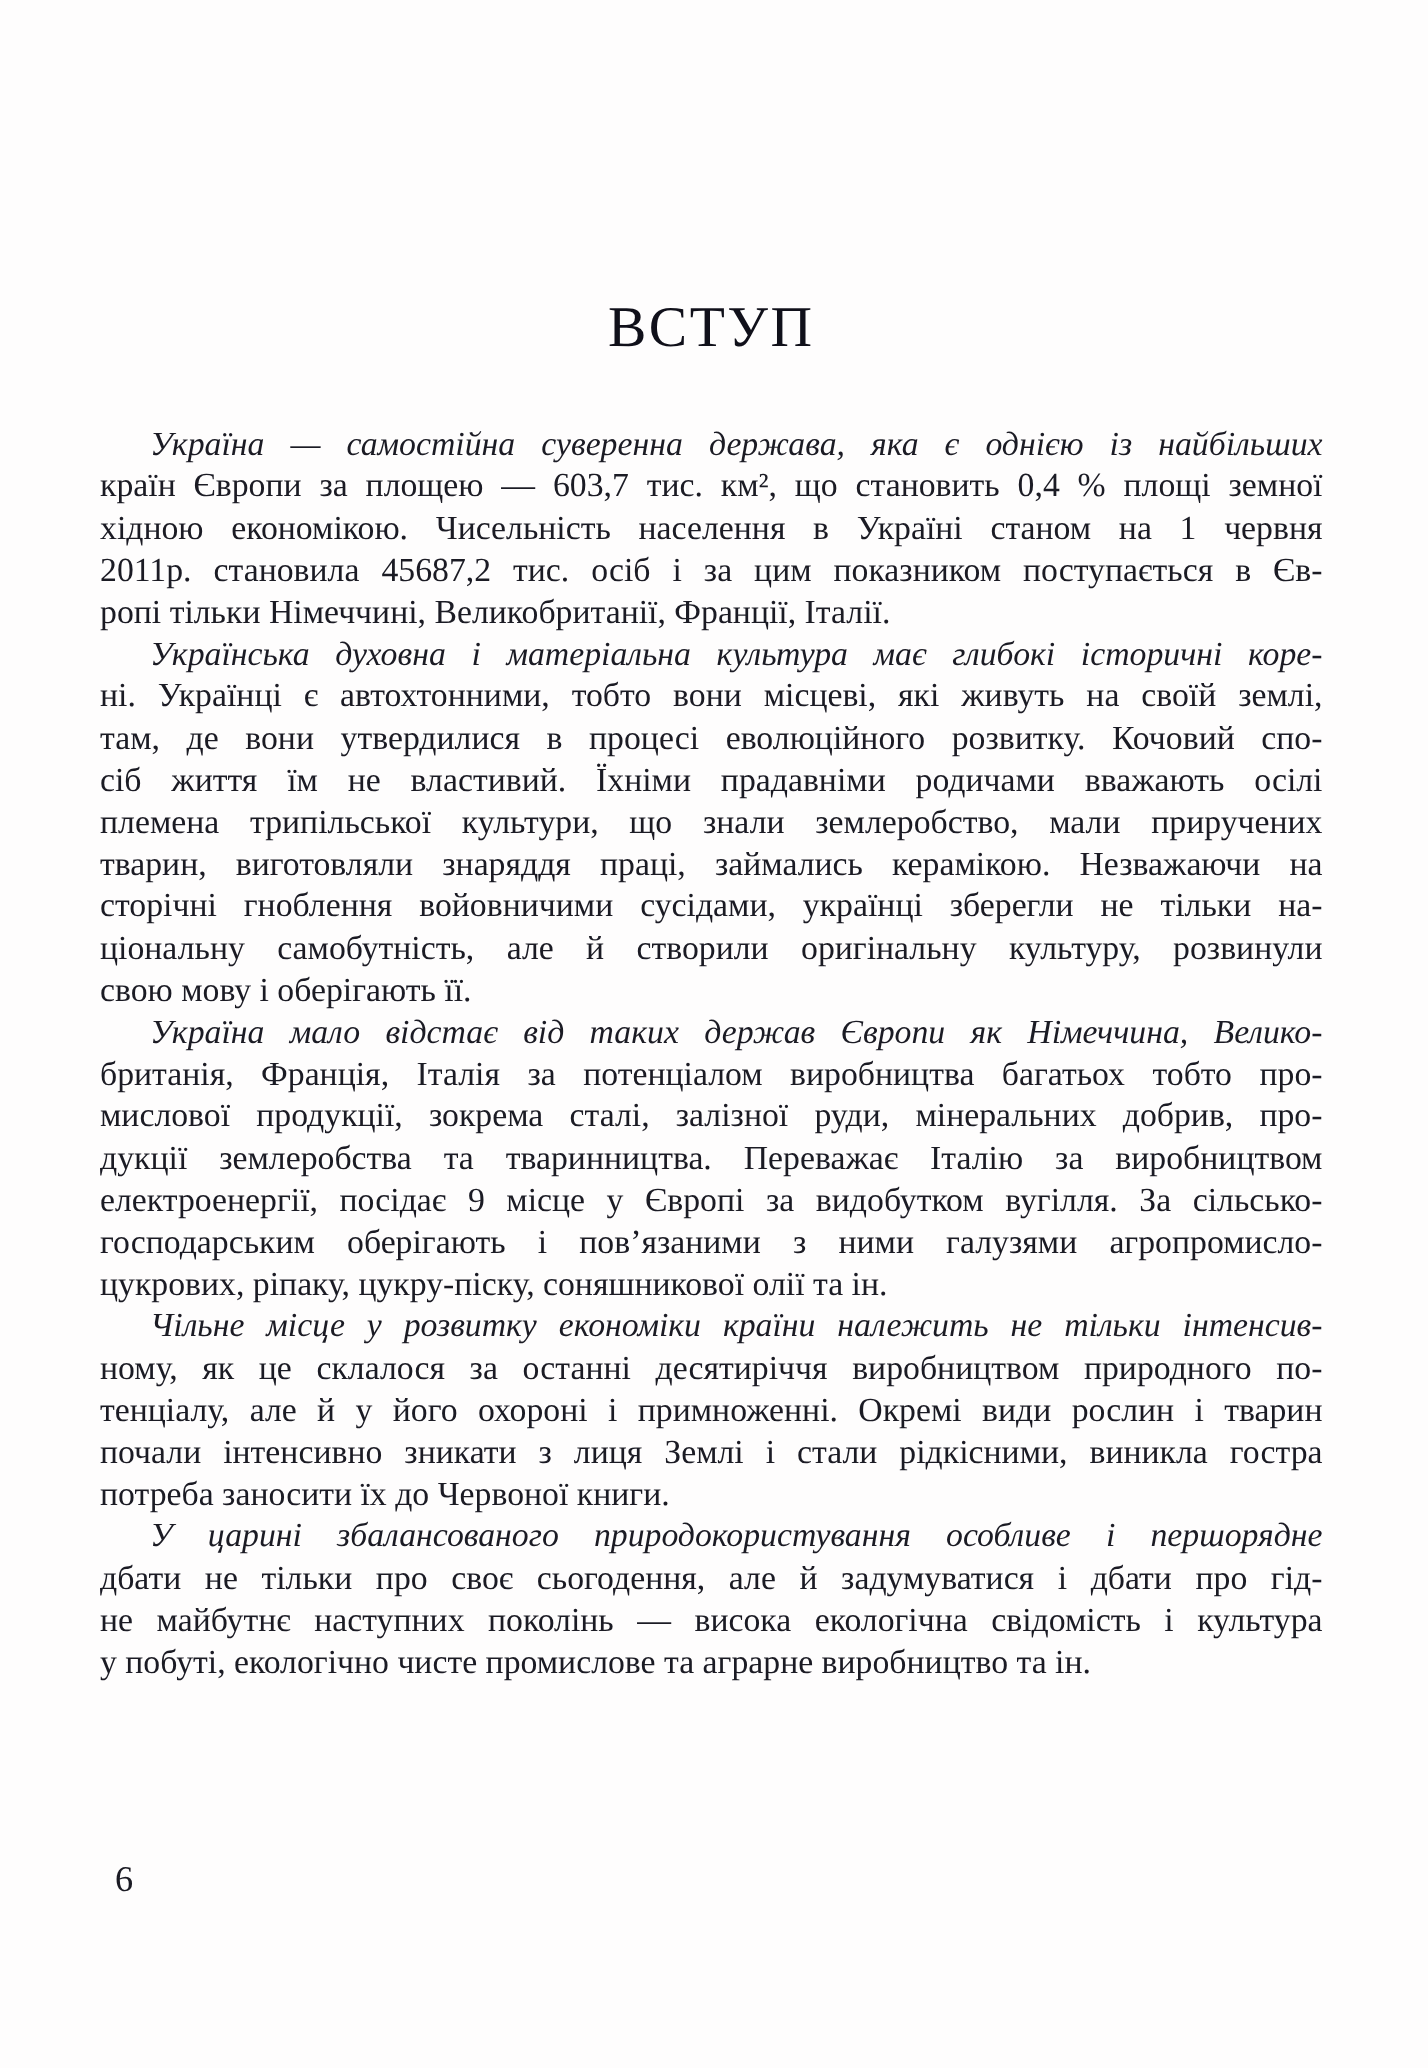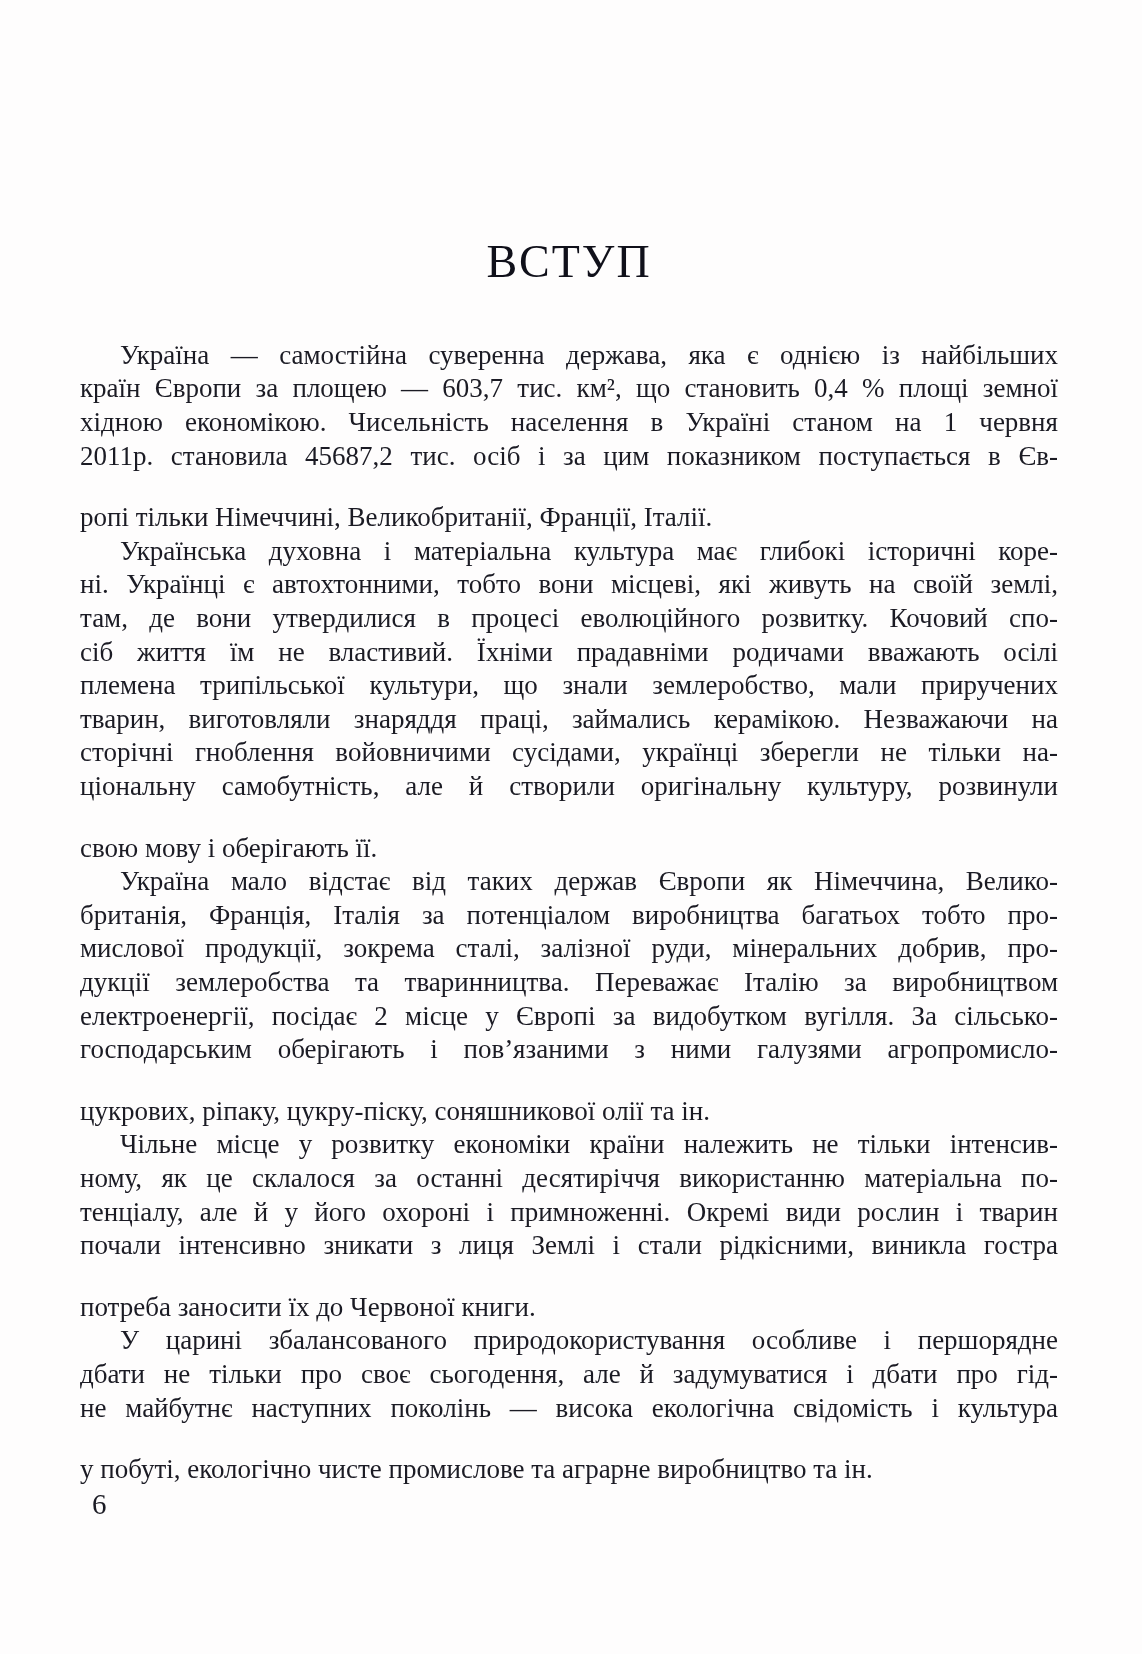--- a/index.html
+++ b/index.html
@@ -32,22 +32,22 @@
     margin-top: 50px;
     font-size: 27px;
   }
   .para { margin: 0; padding: 0; }
   .line {
     line-height: 33.6px;
     text-align: justify;
     text-align-last: justify;
     white-space: normal;
   }
-  .line.first { text-indent: 40px; }
-  .line.last { text-align-last: left; margin-top: 28px; }
+  .line.first { text-indent: 40px; font-style: italic; }
+  .line.last { text-align-last: left; }
   .page-number {
     position: absolute;
     left: 92px;
     top: 1488px;
     font-size: 29px;
     color: #1b1b24;
   }
 </style>
 </head>
 <body>
@@ -76,28 +76,28 @@
       <div class="line">сторічні гноблення войовничими сусідами, українці зберегли не тільки на-</div>
       <div class="line">ціональну самобутність, але й створили оригінальну культуру, розвинули</div>
       <div class="line last">свою мову і оберігають її.</div>
     </div>
 
     <div class="para">
       <div class="line first">Україна мало відстає від таких держав Європи як Німеччина, Велико-</div>
       <div class="line">британія, Франція, Італія за потенціалом виробництва багатьох тобто про-</div>
       <div class="line">мислової продукції, зокрема сталі, залізної руди, мінеральних добрив, про-</div>
       <div class="line">дукції землеробства та тваринництва. Переважає Італію за виробництвом</div>
-      <div class="line">електроенергії, посідає 2 місце у Європі за видобутком вугілля. За сільсько-</div>
+      <div class="line">електроенергії, посідає 9 місце у Європі за видобутком вугілля. За сільсько-</div>
       <div class="line">господарським оберігають і пов’язаними з ними галузями агропромисло-</div>
       <div class="line last">цукрових, ріпаку, цукру-піску, соняшникової олії та ін.</div>
     </div>
 
     <div class="para">
       <div class="line first">Чільне місце у розвитку економіки країни належить не тільки інтенсив-</div>
-      <div class="line">ному, як це склалося за останні десятиріччя використанню матеріальна по-</div>
+      <div class="line">ному, як це склалося за останні десятиріччя виробництвом природного по-</div>
       <div class="line">тенціалу, але й у його охороні і примноженні. Окремі види рослин і тварин</div>
       <div class="line">почали інтенсивно зникати з лиця Землі і стали рідкісними, виникла гостра</div>
       <div class="line last">потреба заносити їх до Червоної книги.</div>
     </div>
 
     <div class="para">
       <div class="line first">У царині збалансованого природокористування особливе і першорядне</div>
       <div class="line">дбати не тільки про своє сьогодення, але й задумуватися і дбати про гід-</div>
       <div class="line">не майбутнє наступних поколінь — висока екологічна свідомість і культура</div>
       <div class="line last">у побуті, екологічно чисте промислове та аграрне виробництво та ін.</div>

